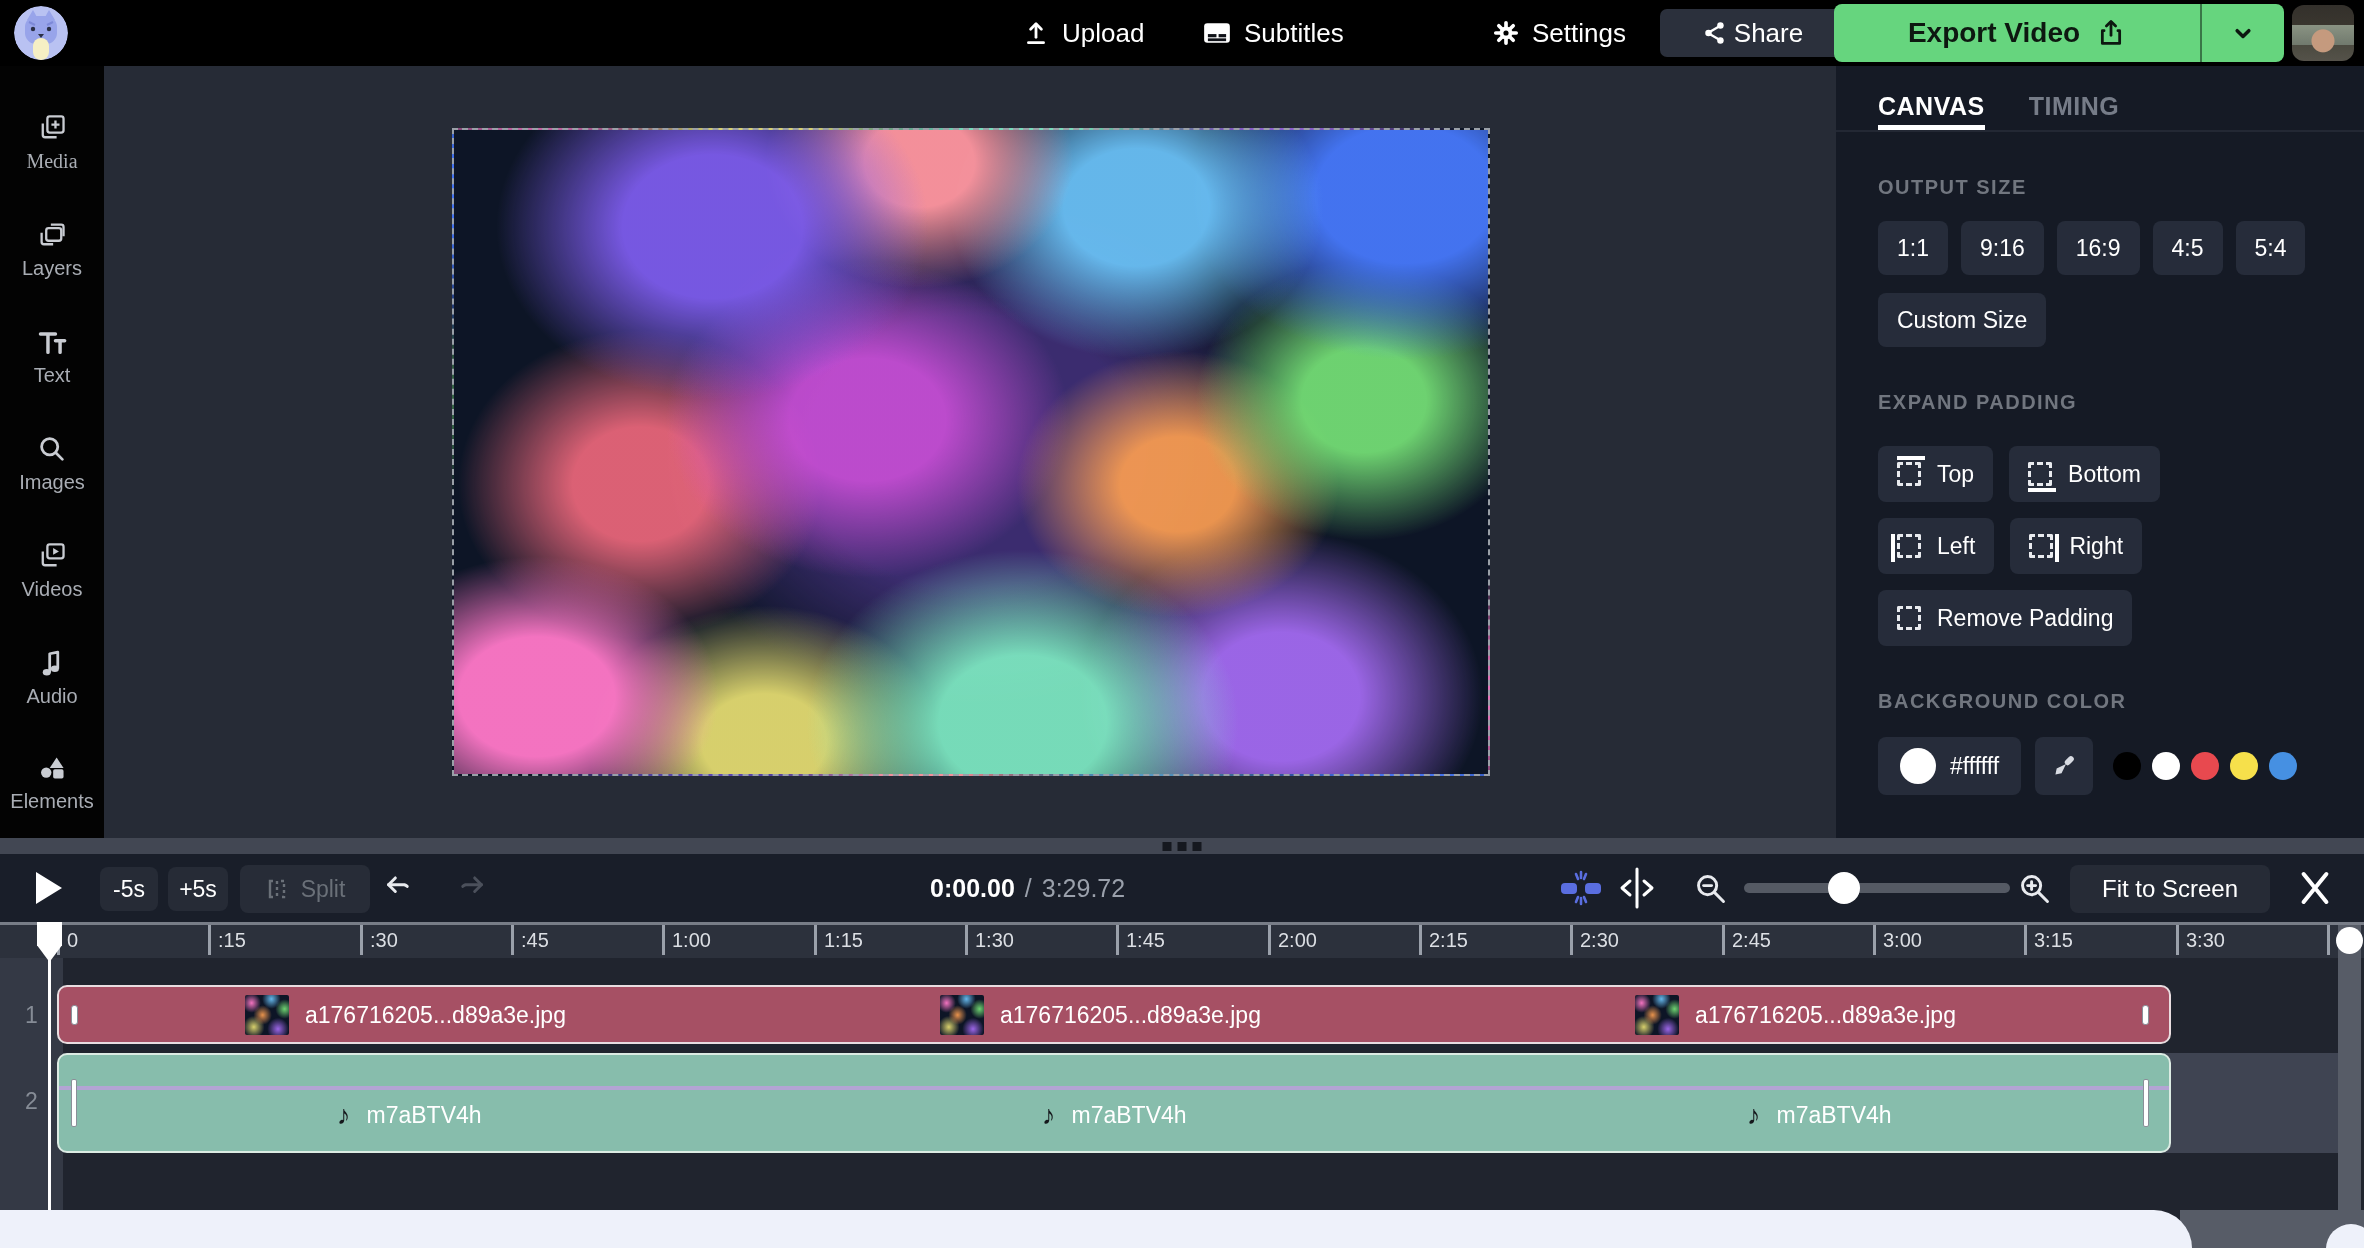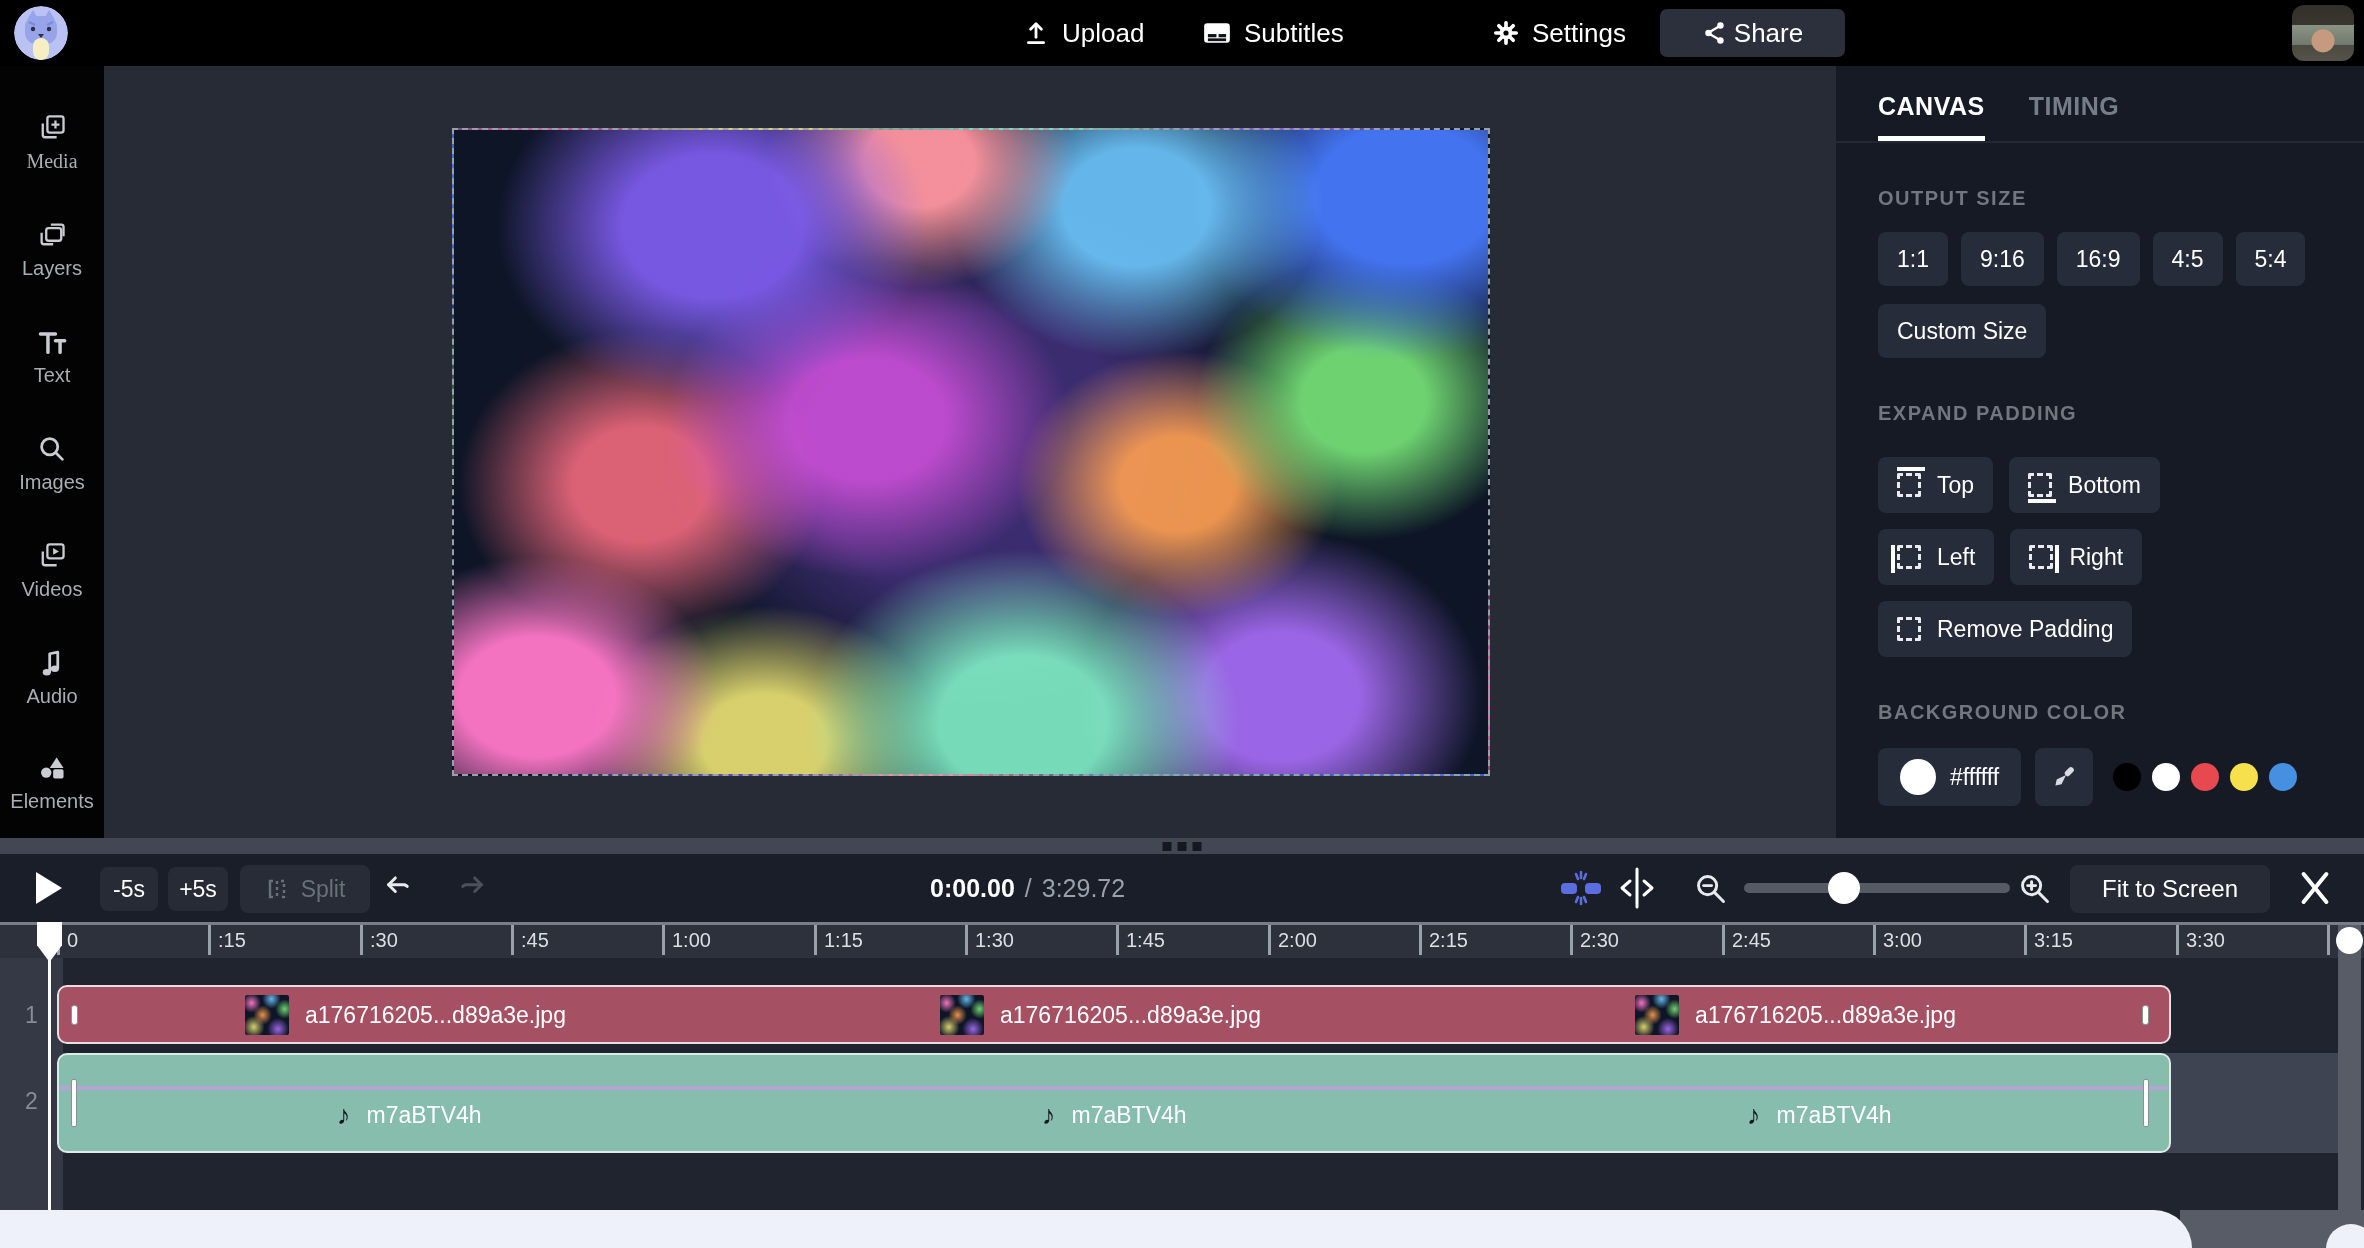--- a/index.html
+++ b/index.html
@@ -47,21 +47,21 @@
        radial-gradient(ellipse 280px 220px at 40% 45%, rgba(210,80,220,.85) 0 28%, rgba(210,80,220,0) 72%),
        radial-gradient(ellipse 260px 220px at 18% 55%, rgba(255,110,130,.85) 0 26%, rgba(255,110,130,0) 70%),
        radial-gradient(ellipse 300px 240px at 55% 92%, rgba(130,240,200,.9) 0 28%, rgba(130,240,200,0) 72%),
        radial-gradient(ellipse 260px 200px at 30% 95%, rgba(250,240,120,.85) 0 24%, rgba(250,240,120,0) 68%),
        radial-gradient(ellipse 280px 230px at 80% 88%, rgba(170,110,250,.9) 0 28%, rgba(170,110,250,0) 72%),
        radial-gradient(ellipse 420px 340px at 50% 50%, rgba(90,60,160,.6) 0 40%, rgba(90,60,160,0) 75%),
        #0d1526; }
 
   
   .rightpanel { position:absolute; left:1836px; top:66px; width:528px; height:772px; background:#151a25; z-index:30; }
-  .tabs { display:flex; gap:44px; padding:26px 0 0 42px; height:75px; }
+  .tabs { display:flex; gap:44px; padding:26px 0 0 42px; height:64px; }
   .tab { font-size:25px; font-weight:700; letter-spacing:.5px; color:#767c88; cursor:pointer; padding-bottom:14px; }
   .tab.active { color:#fff; border-bottom:5px solid #fff; }
   .panel-divider { height:2px; background:#232834; width:528px; }
   .section-label { margin:44px 0 0 42px; color:#71767f; font-size:20px; font-weight:700; letter-spacing:1.5px; }
   .ratio-row { display:flex; gap:13px; margin:22px 0 0 42px; }
   .pbtn { background:#262c3a; border-radius:8px; color:#fff; font-size:23px; display:inline-flex; align-items:center; justify-content:center; height:54px; padding:5px 19px; cursor:pointer; }
   .custom-btn { margin:18px 0 0 42px; width:auto; }
   .pad-rows { margin:32px 0 0 42px; display:flex; flex-direction:column; gap:16px; align-items:flex-start; }
   .pad-row { display:flex; gap:16px; }
   .pad-btn { gap:16px; height:56px; }
@@ -211,20 +211,38 @@
         <g stroke="#fff" stroke-width="2.2">
           <path d="M16.5 5.5L7 11M7 13l9.5 5.5" fill="none"></path>
         </g>
         <circle cx="17" cy="5" r="3" fill="#fff"></circle>
         <circle cx="6" cy="12" r="3" fill="#fff"></circle>
         <circle cx="17" cy="19" r="3" fill="#fff"></circle>
       </svg>
       <span>Share</span>
     </div>
 
+    <div class="export-btn">
+      <div class="export-main">
+        <span>Export Video</span>
+        <svg width="30" height="30" viewBox="0 0 26 26">
+          <g stroke="#0d1810" stroke-width="2.4" fill="none" stroke-linecap="round" stroke-linejoin="round">
+            <path d="M7 11H5.5v11h15V11H19"></path>
+              <path d="M13 15V3.5"></path>
+              <path d="M9 7l4-4 4 4"></path>
+          </g>
+        </svg>
+      </div>
+      <div class="export-divider"></div>
+      <div class="export-caret">
+        <svg width="28" height="28" viewBox="0 0 24 24">
+          <path d="M7 10l5 5 5-5" stroke="#0d1810" stroke-width="3" fill="none" stroke-linecap="round" stroke-linejoin="round"></path>
+        </svg>
+      </div>
+    </div>
 
     <div class="avatar"></div>
   </div>
 
   <div class="sidebar">
     <div class="side-item" style="top:46px;font-family:Liberation Serif, serif;">
       <span class="sicon">
         <svg width="30" height="30" viewBox="0 0 26 26">
           <g stroke="#c9ccd2" stroke-width="2" fill="none" stroke-linejoin="round">
             <path d="M5 9v10a2 2 0 0 0 2 2h10"></path>

